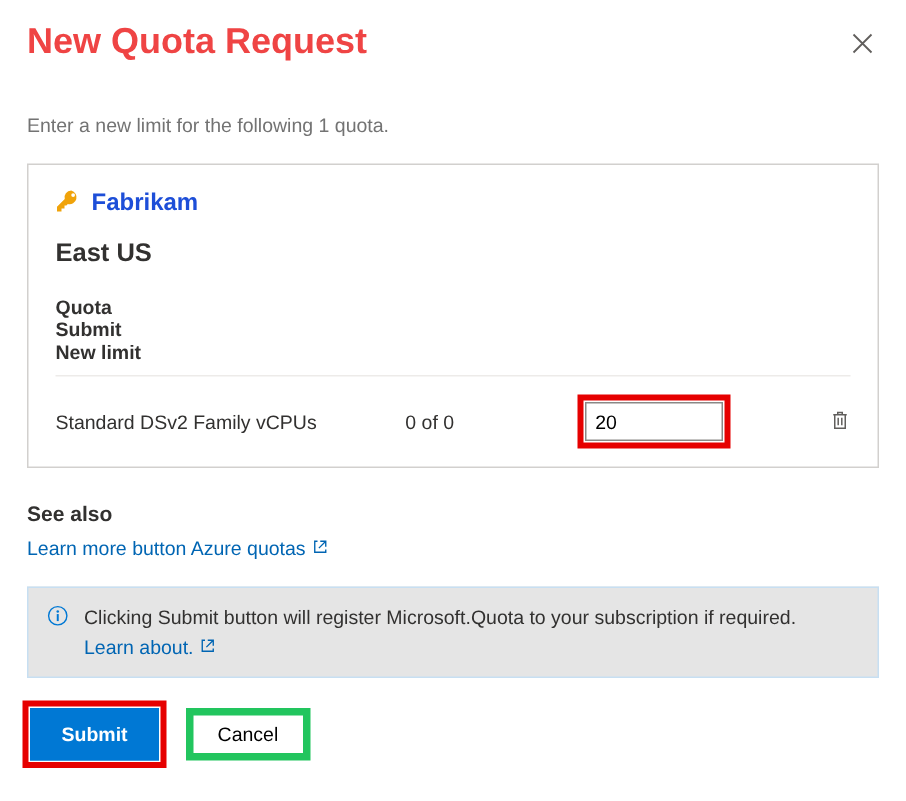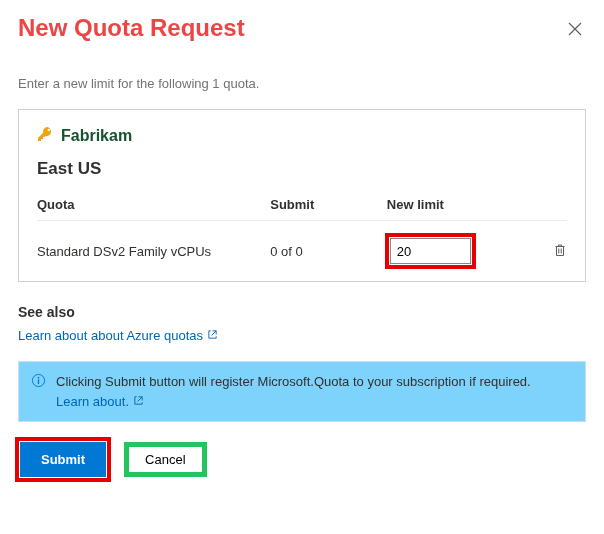--- a/index.html
+++ b/index.html
@@ -44,47 +44,48 @@
   .sub-row {
     display: flex;
     align-items: center;
     gap: 8px;
     margin-bottom: 14px;
   }
   .key-icon { color: #f0a30a; }
   .sub-name {
     font-size: 16px;
     font-weight: 700;
-    color: #14532d;
+    color: #1d4ed8;
   }
   .region {
     font-size: 17px;
     font-weight: 600;
     color: #323130;
     margin: 10px 0 18px 0;
   }
   .thead {
     display: flex;
     border-bottom: 1px solid #edebe9;
     padding-bottom: 8px;
     margin-bottom: 14px;
     font-weight: 600;
     color: #323130;
+    flex-direction: column;
   }
   .col-quota { flex: 1 1 44%; }
   .col-usage { flex: 0 0 22%; }
   .col-limit { flex: 0 0 24%; }
   .col-del   { flex: 0 0 10%; text-align: right; }
   .trow {
     display: flex;
     align-items: center;
     font-size: 13px;
   }
   .limit-input {
-    width: 81px;
+    width: 92px;
     height: 26px;
     padding: 2px 6px;
     font-family: inherit;
     font-size: 13px;
     border: 1px solid #8a8886;
     background: #fff;
   }
   .highlight-red {
     outline: 4px solid #e60000;
     outline-offset: -2px;
@@ -104,21 +105,21 @@
   .link {
     color: #0065b3;
     text-decoration: none;
     cursor: pointer;
   }
   .link-row { display: inline-flex; align-items: center; gap: 4px; }
   .ext-icon { color: #0065b3; }
   .info-box {
     margin-top: 18px;
     border: 1px solid #c7dff2;
-    background: #7dd3fc;
+    background: #e5e5e5;
     padding: 10px 12px;
     display: flex;
     gap: 10px;
     align-items: flex-start;
     font-size: 13px;
     line-height: 1.5;
   }
   .info-icon { color: #0078d4; flex-shrink: 0; margin-top: 1px; }
   .info-text { flex: 1; }
   .actions {
@@ -197,21 +198,21 @@
         <svg width="14" height="14" viewBox="0 0 14 14">
             <path fill="none" stroke="currentColor" stroke-width="1" d="M2.5 3.5h9 M5.5 3V2h3v1 M3.5 3.5v9h7v-9 M5.8 5.5v5 M8.2 5.5v5"></path>
           </svg>
       </span>
     </div>
   </div>
 </div>
 
 <div class="see-also">See also</div>
 <a class="link link-row">
-  <span>Learn about about Azure quotas</span>
+  <span>Learn more button Azure quotas</span>
   <span class="ext-icon">
     <svg width="11" height="11" viewBox="0 0 12 12">
         <path fill="none" stroke="currentColor" stroke-width="1" d="M4 2H2v8h8V8 M6 2h4v4 M10 2 5 7"></path>
       </svg>
   </span>
 </a>
 
 <div class="info-box">
   <span class="info-icon">
     <svg width="15" height="15" viewBox="0 0 16 16">

